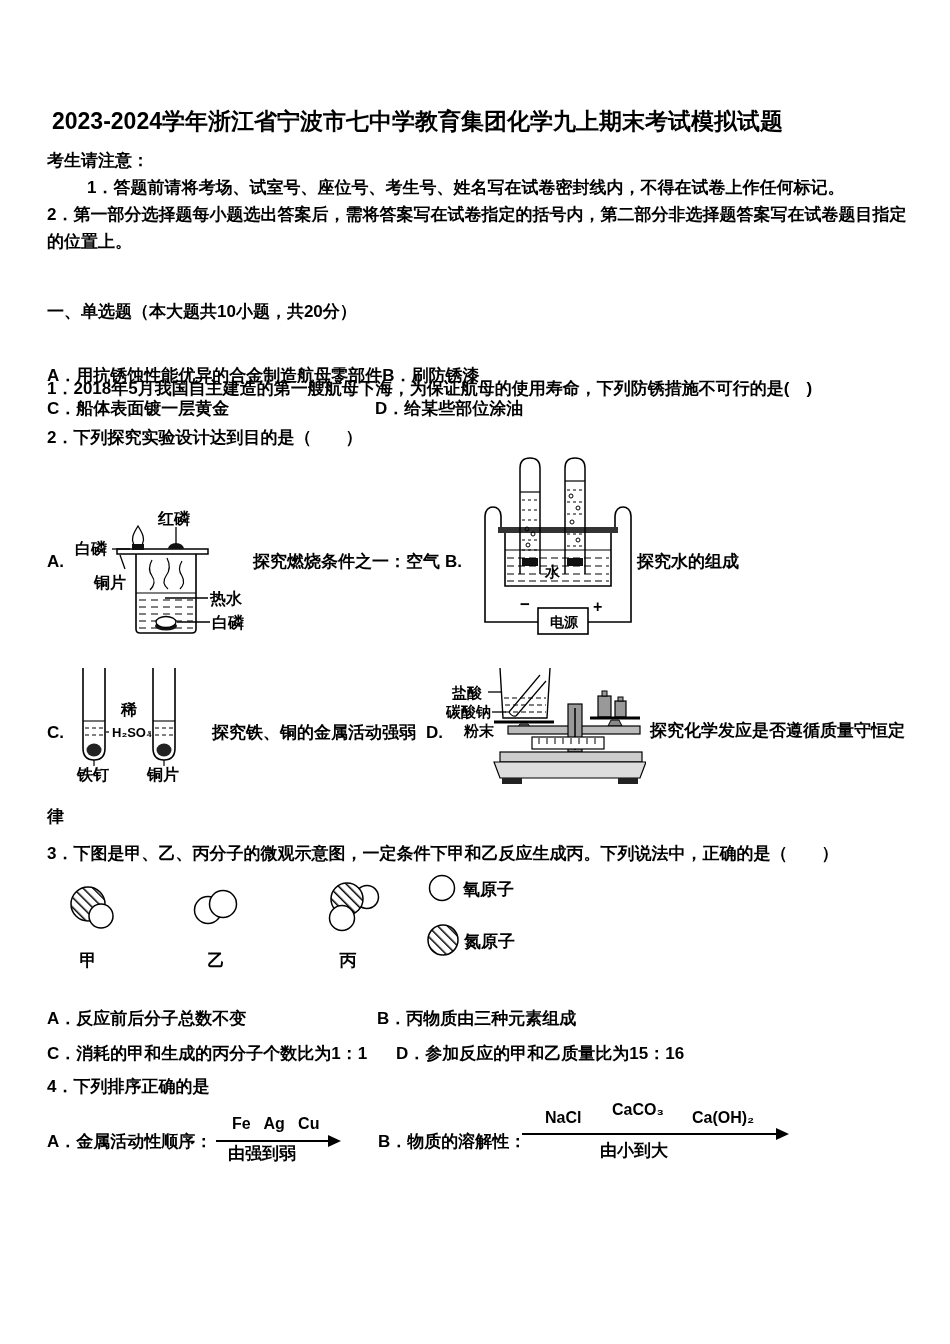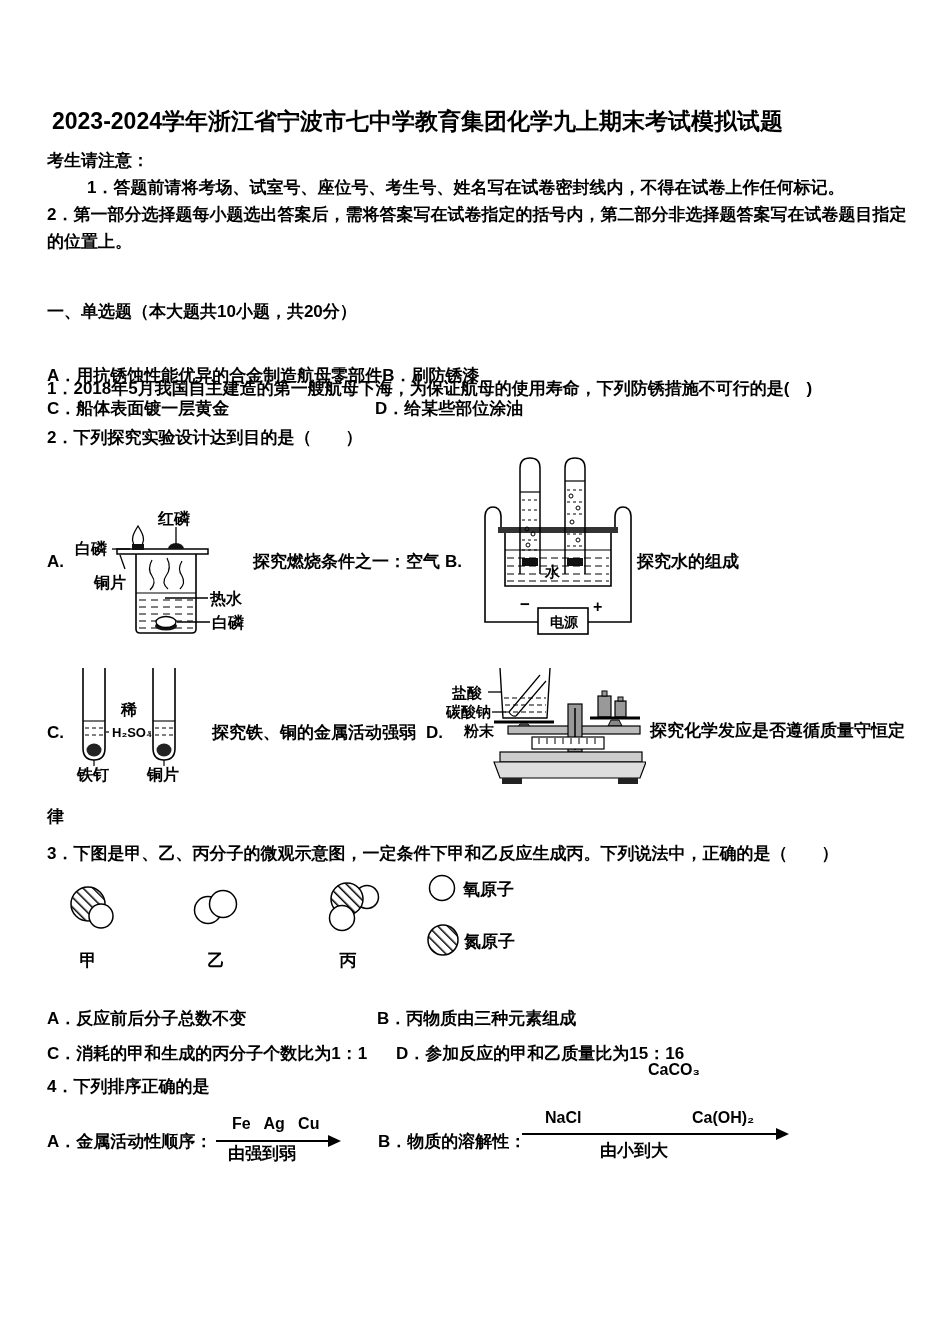--- a/index.html
+++ b/index.html
@@ -271,21 +271,21 @@
   <div class="abs t17" style="left:47px;top:1131px;">A．金属活动性顺序：</div>
   <div class="abs t16 pre" style="left:232px;top:1114px;">Fe   Ag   Cu</div>
   <svg class="abs" style="left:216px;top:1134px;" width="126" height="14" viewBox="0 0 126 14">
     <line x1="0" y1="7" x2="113" y2="7" stroke="#000" stroke-width="2"></line>
     <polygon points="112,1 125,7 112,13" fill="#000"></polygon>
   </svg>
   <div class="abs t17" style="left:228px;top:1143px;text-align:right;">由强到弱</div>
 
   <div class="abs t17" style="left:378px;top:1131px;">B．物质的溶解性：</div>
   <div class="abs t16" style="left:545px;top:1108px;">NaCl</div>
-  <div class="abs t16" style="left:612px;top:1060px;margin-left:36px;">CaCO₃</div>
+  <div class="abs t16" style="left:612px;top:1100px;">CaCO₃</div>
   <div class="abs t16" style="left:692px;top:1108px;">Ca(OH)₂</div>
   <svg class="abs" style="left:522px;top:1127px;" width="268" height="14" viewBox="0 0 268 14">
     <line x1="0" y1="7" x2="255" y2="7" stroke="#000" stroke-width="2"></line>
     <polygon points="254,1 267,7 254,13" fill="#000"></polygon>
   </svg>
   <div class="abs t17" style="left:600px;top:1140px;">由小到大</div>
 
 </div>
 
 </body></html>

